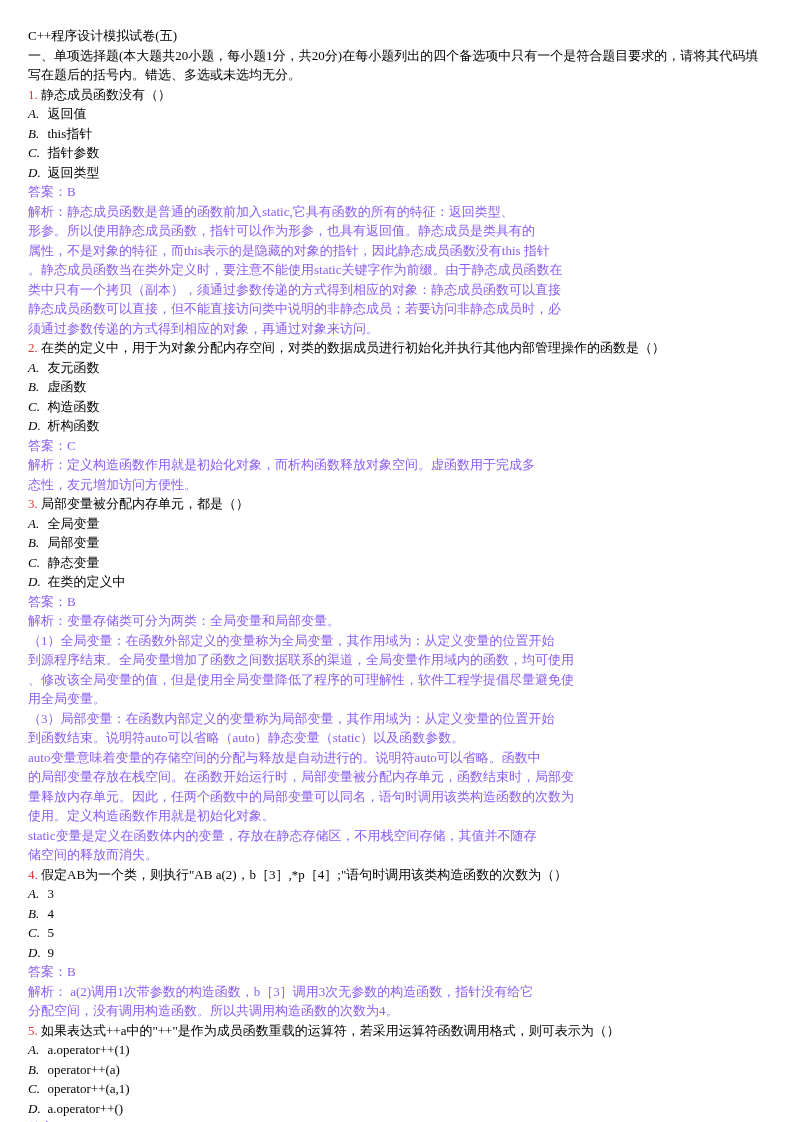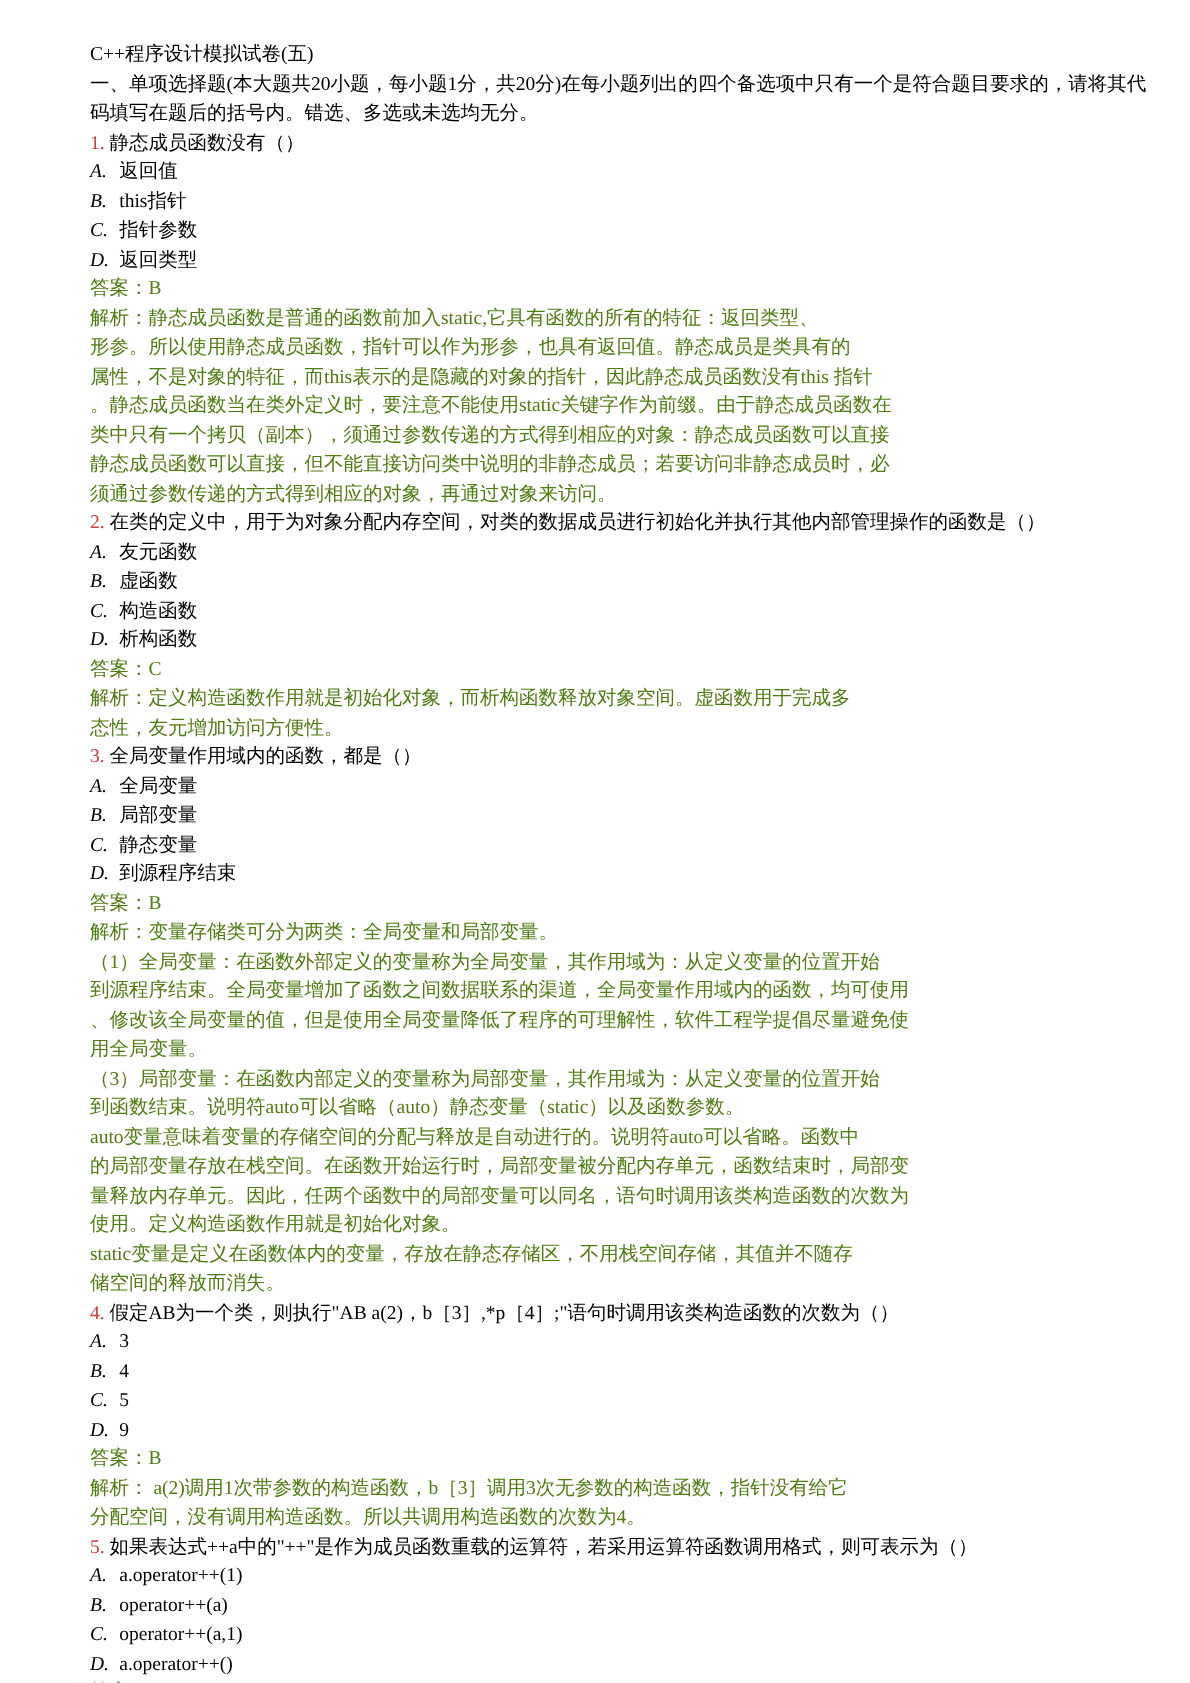--- a/index.html
+++ b/index.html
@@ -6,22 +6,22 @@
     body {
       width: 793px;
       height: 1122px;
       background: #ffffff;
       font-family: "SimSun", "Microsoft YaHei", serif;
       font-size: 13px;
       line-height: 1.5;
       padding: 26px 28px;
       color: #000000;
     }
-    .line { display: block; margin-left: 32px; }
-    .blue { color: #4d7c0f; }
+    .line { display: block; }
+    .blue { color: #8b5cf6; }
     .q-num { color: #d73a3a; }
     .opt-label { font-style: italic; display: inline-block; width: 1.5em; }
   </style>
 </head>
 <body>
 
 <div class="line">C++程序设计模拟试卷(五)</div>
 <div class="line">一、单项选择题(本大题共20小题，每小题1分，共20分)在每小题列出的四个备选项中只有一个是符合题目要求的，请将其代码填写在题后的括号内。错选、多选或未选均无分。</div>
 
 <div class="line"><span class="q-num">1.</span> <span>静态成员函数没有（）</span></div>
@@ -40,25 +40,25 @@
 
 <div class="line"><span class="q-num">2.</span> <span>在类的定义中，用于为对象分配内存空间，对类的数据成员进行初始化并执行其他内部管理操作的函数是（）</span></div>
 <div class="line"><span class="opt-label">A.</span><span>友元函数</span></div>
 <div class="line"><span class="opt-label">B.</span><span>虚函数</span></div>
 <div class="line"><span class="opt-label">C.</span><span>构造函数</span></div>
 <div class="line"><span class="opt-label">D.</span><span>析构函数</span></div>
 <div class="line blue">答案：C</div>
 <div class="line blue">解析：定义构造函数作用就是初始化对象，而析构函数释放对象空间。虚函数用于完成多</div>
 <div class="line blue">态性，友元增加访问方便性。</div>
 
-<div class="line"><span class="q-num">3.</span> <span>全局变量作用域内的函数，都是（）</span></div>
+<div class="line"><span class="q-num">3.</span> <span>局部变量被分配内存单元，都是（）</span></div>
 <div class="line"><span class="opt-label">A.</span><span>全局变量</span></div>
 <div class="line"><span class="opt-label">B.</span><span>局部变量</span></div>
 <div class="line"><span class="opt-label">C.</span><span>静态变量</span></div>
-<div class="line"><span class="opt-label">D.</span><span>到源程序结束</span></div>
+<div class="line"><span class="opt-label">D.</span><span>在类的定义中</span></div>
 <div class="line blue">答案：B</div>
 <div class="line blue">解析：变量存储类可分为两类：全局变量和局部变量。</div>
 <div class="line blue">（1）全局变量：在函数外部定义的变量称为全局变量，其作用域为：从定义变量的位置开始</div>
 <div class="line blue">到源程序结束。全局变量增加了函数之间数据联系的渠道，全局变量作用域内的函数，均可使用</div>
 <div class="line blue">、修改该全局变量的值，但是使用全局变量降低了程序的可理解性，软件工程学提倡尽量避免使</div>
 <div class="line blue">用全局变量。</div>
 <div class="line blue">（3）局部变量：在函数内部定义的变量称为局部变量，其作用域为：从定义变量的位置开始</div>
 <div class="line blue">到函数结束。说明符auto可以省略（auto）静态变量（static）以及函数参数。</div>
 <div class="line blue">auto变量意味着变量的存储空间的分配与释放是自动进行的。说明符auto可以省略。函数中</div>
 <div class="line blue">的局部变量存放在栈空间。在函数开始运行时，局部变量被分配内存单元，函数结束时，局部变</div>

